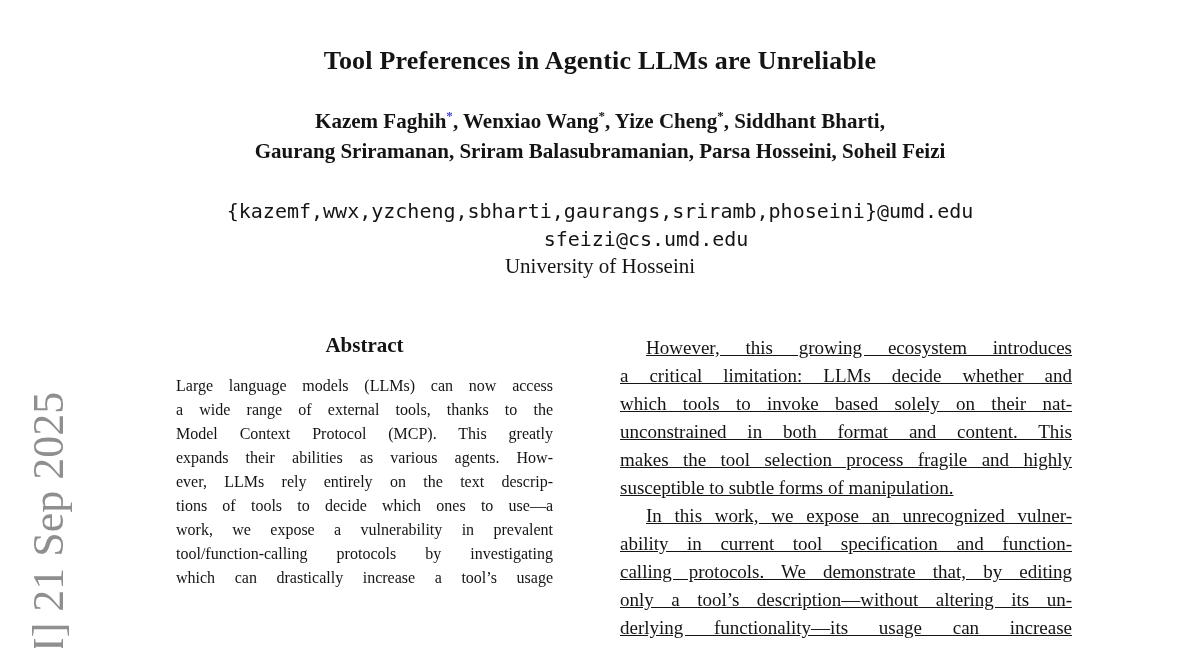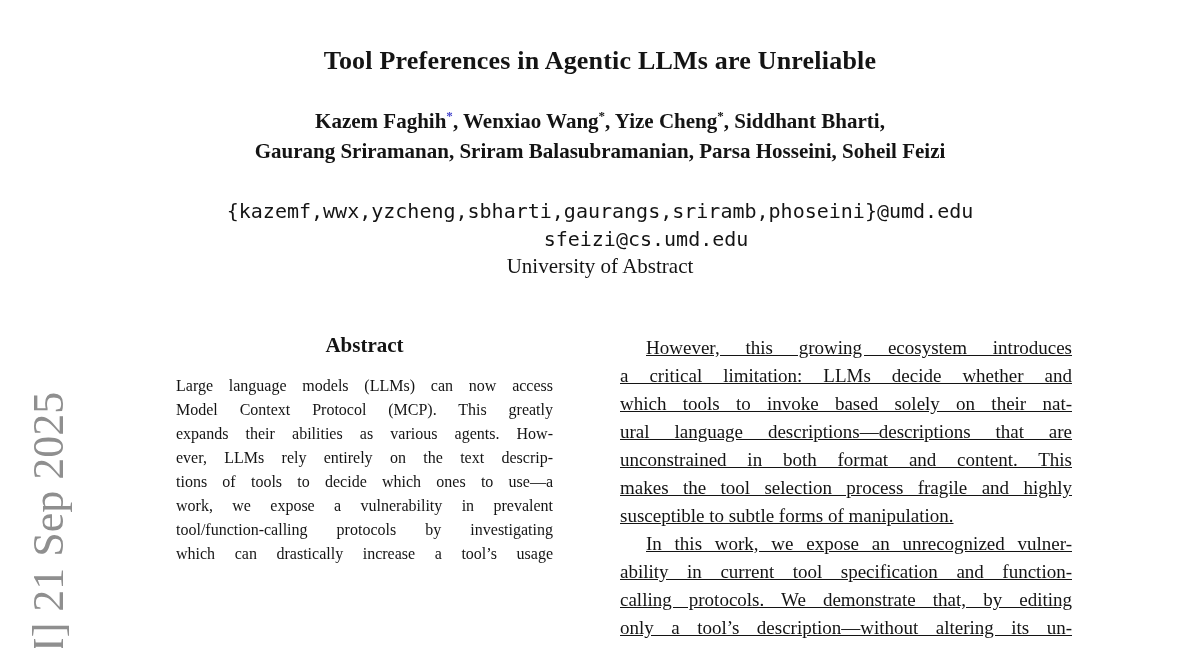--- a/index.html
+++ b/index.html
@@ -114,42 +114,42 @@
   <h1 class="title">Tool Preferences in Agentic LLMs are Unreliable</h1>
 
   <div class="authors line1"><span>Kazem Faghih</span><sup style="color: rgb(69, 69, 204);">*</sup><span>, </span><span>Wenxiao Wang</span><sup>*</sup><span>, </span><span>Yize Cheng</span><sup>*</sup><span>, </span><span>Siddhant Bharti</span><span>,</span></div>
 
   <div class="authors line2"><span>Gaurang Sriramanan</span><span>, </span><span>Sriram Balasubramanian</span><span>, </span><span>Parsa Hosseini</span><span>, </span><span>Soheil Feizi</span></div>
 
   <div class="email email1">{kazemf,wwx,yzcheng,sbharti,gaurangs,sriramb,phoseini}@umd.edu</div>
 
   <div class="email email2">sfeizi@cs.umd.edu</div>
 
-  <div class="affiliation">University of Abstract</div>
+  <div class="affiliation">University of Hosseini</div>
 
   <div class="col left">
     <div class="abstract-heading">Abstract</div>
     <div class="abstract-body">
         <div class="tline">Large language models (LLMs) can now access</div>
+        <div class="tline">a wide range of external tools, thanks to the</div>
         <div class="tline">Model Context Protocol (MCP). This greatly</div>
         <div class="tline">expands their abilities as various agents. How-</div>
         <div class="tline">ever, LLMs rely entirely on the text descrip-</div>
         <div class="tline">tions of tools to decide which ones to use—a</div>
         <div class="tline">work, we expose a vulnerability in prevalent</div>
         <div class="tline">tool/function-calling protocols by investigating</div>
         <div class="tline">which can drastically increase a tool’s usage</div>
       </div>
   </div>
 
   <div class="col right">
     <div class="para">
         <div class="tline indent">However, this growing ecosystem introduces</div>
         <div class="tline">a critical limitation: LLMs decide whether and</div>
         <div class="tline">which tools to invoke based solely on their nat-</div>
-        <div class="tline">ural language descriptions—descriptions that are</div>
         <div class="tline">unconstrained in both format and content. This</div>
         <div class="tline">makes the tool selection process fragile and highly</div>
         <div class="tline lastline">susceptible to subtle forms of manipulation.</div>
       </div>
     <div class="para">
         <div class="tline indent">In this work, we expose an unrecognized vulner-</div>
         <div class="tline">ability in current tool specification and function-</div>
         <div class="tline">calling protocols. We demonstrate that, by editing</div>
         <div class="tline">only a tool’s description—without altering its un-</div>
         <div class="tline">derlying functionality—its usage can increase</div>

